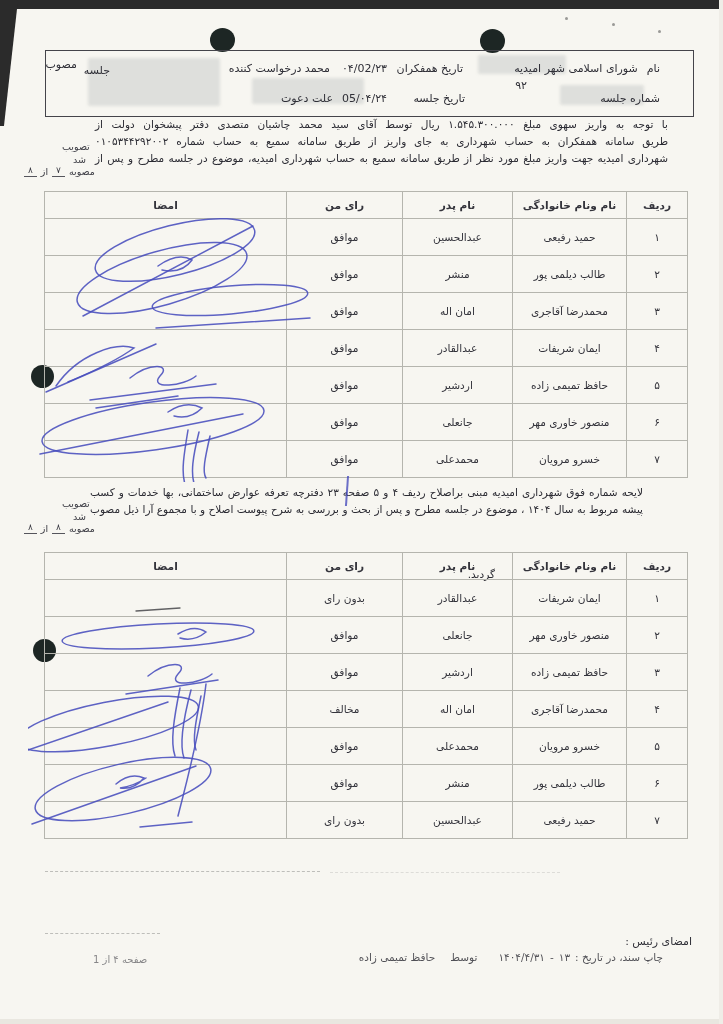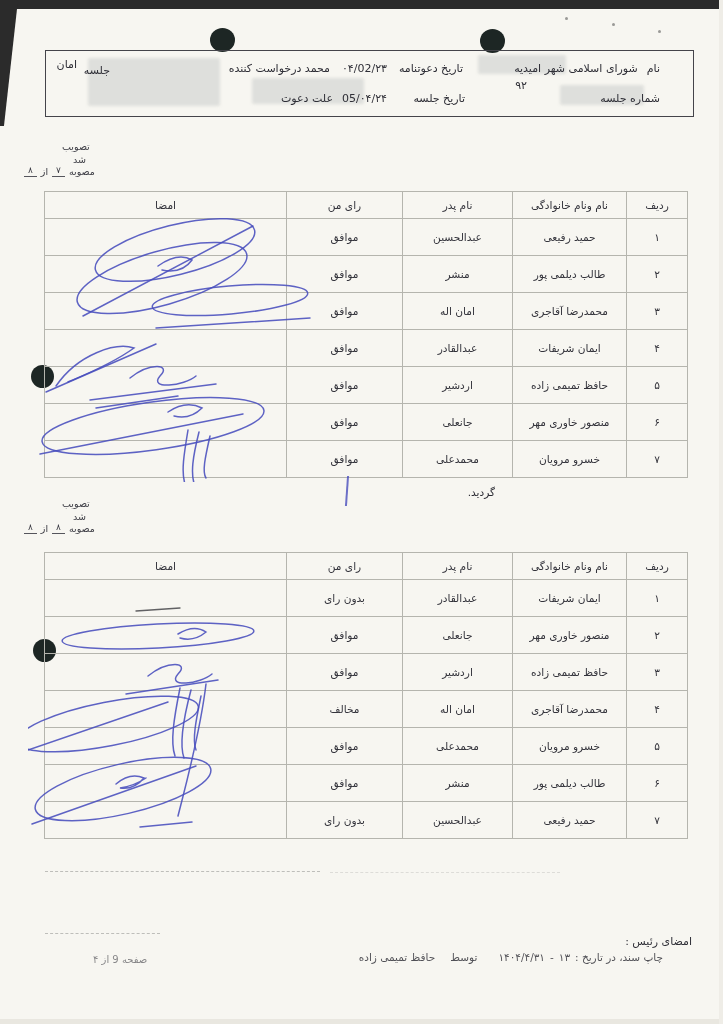--- a/index.html
+++ b/index.html
@@ -27,21 +27,21 @@
   .pline{font-size:10.5px;line-height:17px;color:#2a2a32;direction:rtl;
     text-align:justify;text-align-last:justify;white-space:nowrap;}
   .pline.short{text-align-last:right;}
   .annot{position:absolute;font-size:9.5px;color:#3a3a42;white-space:nowrap;}
   .res-row{display:flex;flex-direction:row;gap:4px;align-items:flex-end;}
   .res-digit{font-size:9px;border-bottom:1px solid #55555c;padding:0 4px 1px;line-height:1;}
   
   table.votes{position:absolute;border-collapse:collapse;direction:rtl;table-layout:fixed;}
   table.votes th,table.votes td{border:1px solid #b5b5ae;font-weight:normal;
     font-size:10.6px;color:#33333b;text-align:center;vertical-align:middle;padding:0;}
-  table.votes th{height:26px;}
+  table.votes th{height:26px;font-weight:bold;}
   table.votes td{height:36px;}
   .sig-svg{position:absolute;pointer-events:none;}
   .sig-svg path,.sig-svg ellipse{fill:none;stroke:#484dbd;stroke-width:1.5;
     stroke-linecap:round;opacity:.88;}
   .sig-svg .gray{stroke:#4c4c50;stroke-width:1.3;}
   .stray-ink{background:rgba(72,77,189,.8);transform:rotate(4deg);}
   
   .print-line{position:absolute;display:flex;flex-direction:row;gap:5px;
     font-size:10.5px;color:#3b3b42;opacity:.88;white-space:nowrap;align-items:baseline;}
   .gap-lg{margin-right:16px;}
@@ -70,34 +70,37 @@
   <div class="abs ghost" style="left:88px;top:58px;width:132px;height:48px;"></div>
   <div class="abs ghost" style="left:252px;top:78px;width:112px;height:26px;"></div>
   <div class="abs ghost" style="left:478px;top:55px;width:88px;height:19px;"></div>
   <div class="abs ghost" style="left:560px;top:85px;width:84px;height:20px;"></div>
 
   <div class="abs info-box">
     <span class="f" style="right:33px;top:11px;display:flex;gap:9px;">
       <span>نام</span>
       <span>شورای اسلامی شهر امیدیه</span>
     </span>
-    <span class="f" style="right:230px;top:11px;">تاریخ دعوتنامه</span>
+    <span class="f" style="right:230px;top:11px;">تاریخ همفکران</span>
     <span class="f" style="right:306px;top:11px;">۰۴/02/۲۳</span>
     <span class="f" style="right:363px;top:11px;">محمد درخواست کننده</span>
     <span class="f" style="right:583px;top:13px;">جلسه</span>
-    <span class="f" style="right:616px;top:7px;">امان</span>
+    <span class="f" style="right:616px;top:7px;">مصوب</span>
 
     <span class="f" style="right:33px;top:41px;">شماره جلسه</span>
     <span class="f" style="right:166px;top:28px;">۹۲</span>
     <span class="f" style="right:228px;top:41px;">تاریخ جلسه</span>
     <span class="f" style="right:306px;top:41px;">05/۰۴/۲۴</span>
     <span class="f" style="right:360px;top:41px;">علت دعوت</span>
   </div>
 
   <div class="para" style="right:55px;top:116px;width:573px;">
+    <div class="pline">با توجه به واریز سهوی مبلغ ۱.۵۴۵.۳۰۰.۰۰۰ ریال توسط آقای سید محمد چاشیان متصدی دفتر پیشخوان دولت از</div>
+    <div class="pline">طریق سامانه همفکران به حساب شهرداری به جای واریز از طریق سامانه سمیع به حساب شماره ۰۱۰۵۳۴۴۲۹۲۰۰۲</div>
+    <div class="pline">شهرداری امیدیه جهت واریز مبلغ مورد نظر از طریق سامانه سمیع به حساب شهرداری امیدیه، موضوع در جلسه مطرح و پس از</div>
   </div>
   <span class="annot" style="left:62px;top:141px;">تصویب</span>
   <span class="annot" style="left:73px;top:154px;">شد</span>
   <div class="annot res-row" style="left:24px;top:166px;">
     <span>مصوبه</span>
     <span class="res-digit">۷</span>
     <span>از</span>
     <span class="res-digit">۸</span>
   </div>
 
@@ -183,21 +186,23 @@
     <path d="M58 212 L140 200"></path>
     <ellipse cx="115" cy="230" rx="112" ry="24" transform="rotate(-8 115 230)"></ellipse>
     <path d="M2 258 L205 218"></path>
     <path d="M130 216 q18 -12 34 -4 q-12 12 -28 8"></path>
     <path d="M150 234 C146 258 143 276 147 288"></path>
     <path d="M161 236 C155 260 152 278 157 290"></path>
     <path d="M172 240 C167 262 164 276 168 282"></path>
   </svg>
 
   <div class="para" style="right:80px;top:484px;width:553px;">
-    <div class="pline short" style="padding-right:148px;">گردید.</div>
+    <div class="pline">لایحه شماره فوق شهرداری امیدیه مبنی براصلاح ردیف ۴ و ۵ صفحه ۲۳ دفترچه تعرفه عوارض ساختمانی، بها خدمات و کسب</div>
+    <div class="pline">پیشه مربوط به سال ۱۴۰۴ ، موضوع در جلسه مطرح و پس از بحث و بررسی به شرح پیوست اصلاح و با مجموع آرا ذیل مصوب</div>
+    <div class="pline short" style="padding-right:148px;margin-top:48px;">گردید.</div>
   </div>
   <div class="abs stray-ink" style="left:346px;top:476px;width:2px;height:30px;"></div>
   <span class="annot" style="left:62px;top:498px;">تصویب</span>
   <span class="annot" style="left:73px;top:511px;">شد</span>
   <div class="annot res-row" style="left:24px;top:523px;">
     <span>مصوبه</span>
     <span class="res-digit">۸</span>
     <span>از</span>
     <span class="res-digit">۸</span>
   </div>
@@ -296,15 +301,15 @@
 
   <div class="print-line" style="right:60px;top:951px;">
     <span>چاپ سند، در تاریخ :</span>
     <span>۱۳</span>
     <span>-</span>
     <span>۱۴۰۴/۴/۳۱</span>
     <span class="gap-lg">توسط</span>
     <span class="gap-md">حافظ تمیمی زاده</span>
   </div>
 
-  <span class="abs pagenum" style="left:93px;top:954px;">صفحه 9 از ۴</span>
+  <span class="abs pagenum" style="left:93px;top:954px;">صفحه ۴ از 1</span>
 
 </div>
 
 </body></html>

